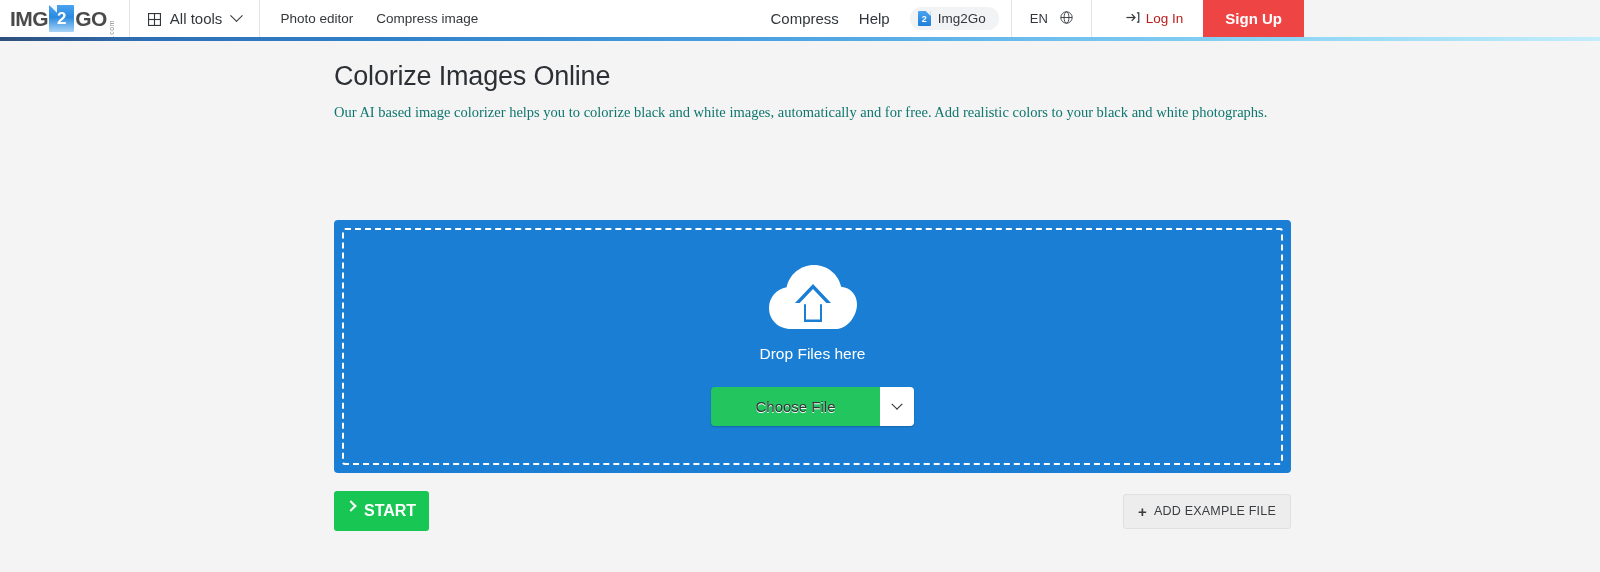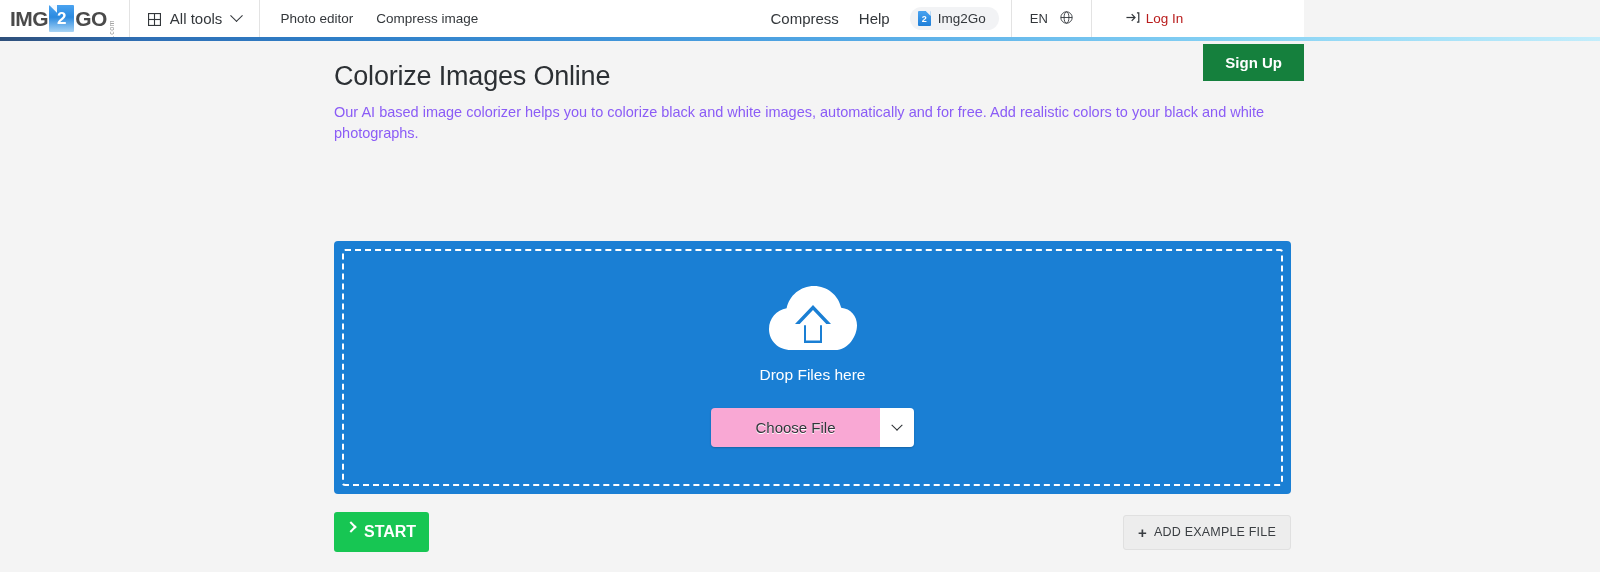--- a/index.html
+++ b/index.html
@@ -191,30 +191,29 @@
   }
   .login {
     display: flex;
     align-items: center;
     gap: 6px;
     font-size: 13.5px;
     color: #b91c1c;
     cursor: pointer;
   }
   .signup {
-    background: #15803d;
+    background: #ef4444;
     color: #ffffff;
     font-size: 15px;
     font-weight: bold;
     border: none;
     padding: 0 22px;
     height: 37px;
     cursor: pointer;
     font-family: "Liberation Sans", sans-serif;
-    margin-top: 44px;
   }
 
   .gradient-bar {
     height: 4px;
     width: 1600px;
     background: linear-gradient(90deg,
        #2f4f7a 0%, #2f6fb5 9%, #2f7fc8 22%,
        #3f93d8 38%, #52a7e4 52%, #6fc0ee 66%,
        #87d2f4 78%, #a8e2f8 90%, #c3edfb 100%);
   }
@@ -229,22 +228,23 @@
   .page-title {
     font-size: 27px;
     font-weight: normal;
     color: #2c3034;
     letter-spacing: -0.2px;
     margin-bottom: 10px;
   }
   .page-desc {
     font-size: 14.5px;
     line-height: 21px;
-    color: #8b5cf6;
+    color: #0f766e;
     max-width: 948px;
+    font-family: Liberation Serif, serif;
   }
 
   
   .dropzone-wrap { padding-top: 97px; }
   .dropzone {
     width: 957px;
     height: 253px;
     background: #1a7fd4;
     border-radius: 4px;
     position: relative;
@@ -268,21 +268,21 @@
     margin-top: 6px;
   }
   .choose-file {
     display: flex;
     margin-top: 24px;
     border-radius: 4px;
     overflow: hidden;
     box-shadow: 0 1px 2px rgba(0,0,0,0.22);
   }
   .choose-file-main {
-    background: #f9a8d4;
+    background: #22c55e;
     color: #31353a;
     font-size: 15px;
     padding: 11px 44px;
     border: none;
     cursor: pointer;
     font-family: "Liberation Sans", sans-serif;
     text-shadow: 0 1px 0 #fff;
   }
   .choose-file-drop {
     background: #ffffff;

